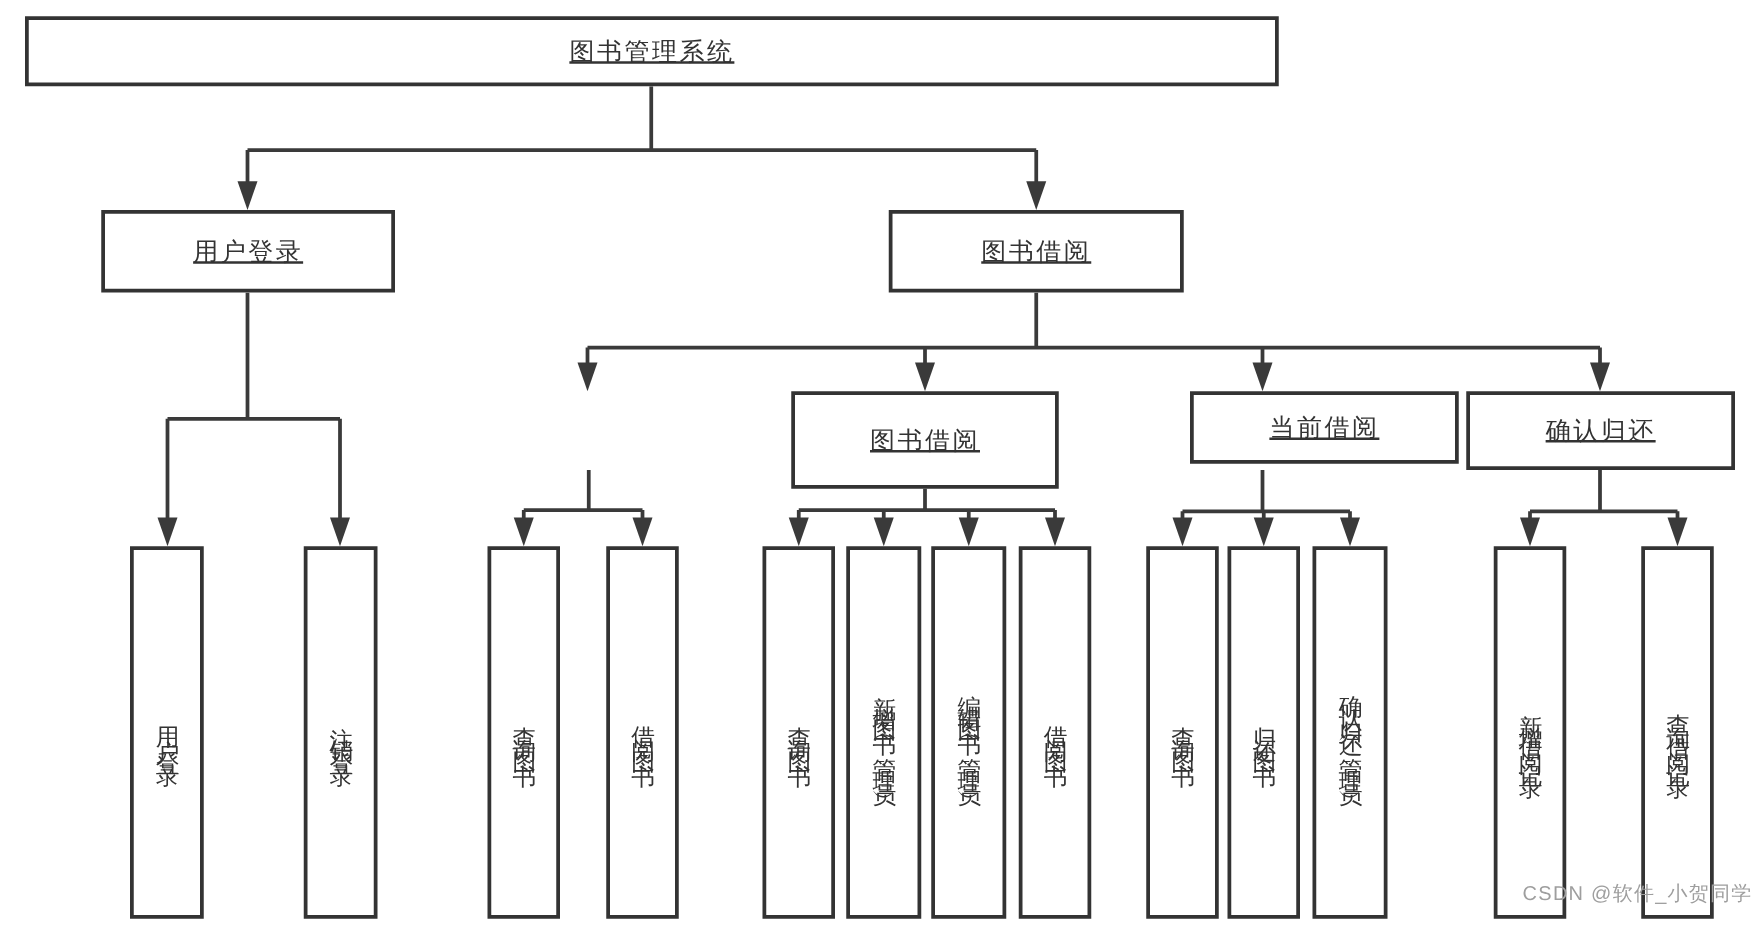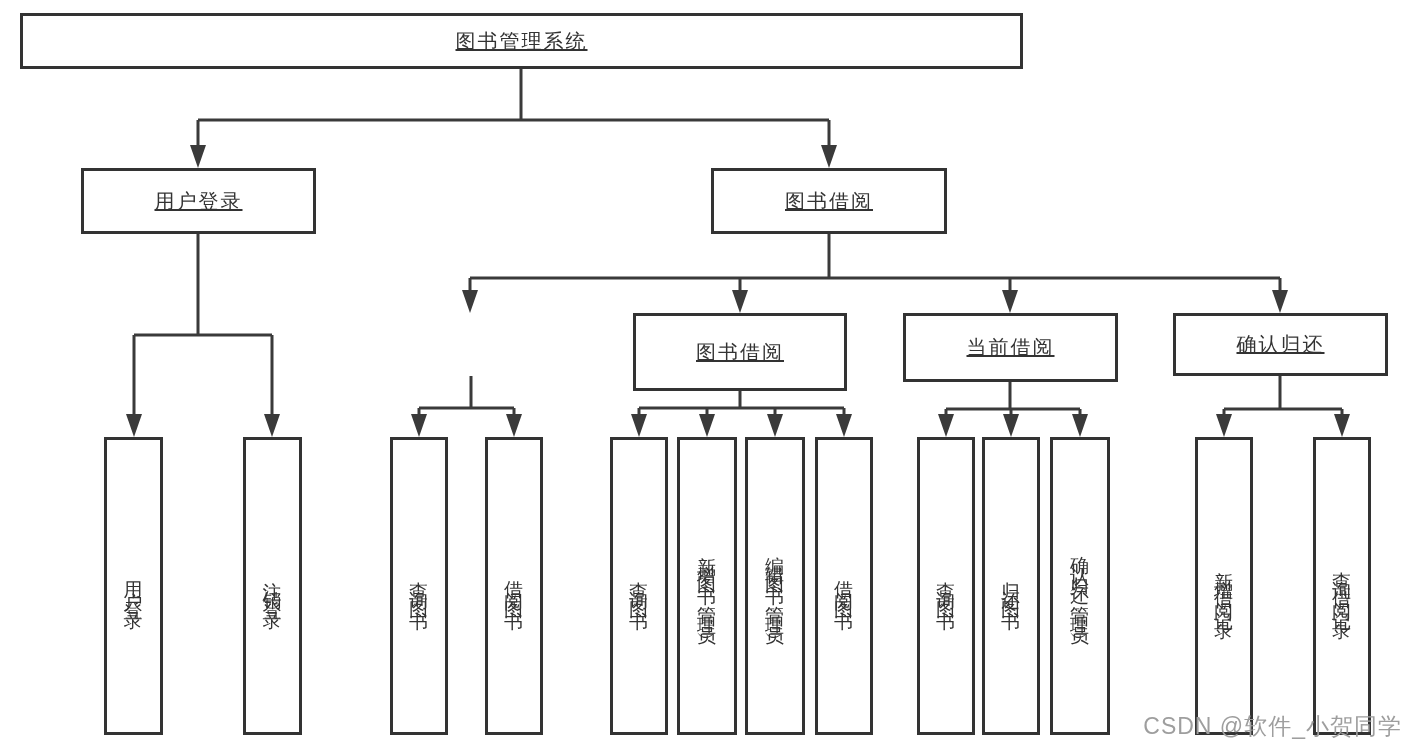--- a/index.html
+++ b/index.html
@@ -18,22 +18,22 @@
   .node{
     position:absolute;background:#ffffff;border:3px solid var(--box-border);
     display:flex;align-items:center;justify-content:center;text-align:center;
   }
   .node.h{font-size:20px;letter-spacing:2px;white-space:nowrap;text-decoration:underline;}
   .vtext{
     writing-mode:vertical-rl;text-orientation:mixed;
     font-size:19px;line-height:1;letter-spacing:10px;white-space:nowrap;
   }
   .watermark{
-    position:absolute;right:3px;bottom:5px;z-index:5;
-    font-size:23px;color:var(--watermark);letter-spacing:1px;white-space:nowrap;
+    position:absolute;right:3px;bottom:21px;z-index:5;
+    font-size:16px;color:var(--watermark);letter-spacing:1px;white-space:nowrap;
   }
 </style>
 </head>
 <body>
 
 <div class="stage">
 
   <svg class="connectors" viewBox="0 0 1405 747" xmlns="http://www.w3.org/2000/svg">
 
     <g>
@@ -83,21 +83,21 @@
       <polygon points="1334,414 1350,414 1342,437"></polygon>
     </g>
   </svg>
 
   <div class="node h" style="left:20px;top:13px;width:1003px;height:56px">图书管理系统</div>
 
   <div class="node h" style="left:81px;top:168px;width:235px;height:66px">用户登录</div>
   <div class="node h" style="left:711px;top:168px;width:236px;height:66px">图书借阅</div>
 
   <div class="node h" style="left:633px;top:313px;width:214px;height:78px">图书借阅</div>
-  <div class="node h" style="left:903px;top:313px;width:215px;height:69px">当前借阅</div>
+  <div class="node h" style="left:952px;top:313px;width:215px;height:58px">当前借阅</div>
   <div class="node h" style="left:1173px;top:313px;width:215px;height:63px">确认归还</div>
 
   <div class="node v" style="left:104px;top:437px;width:59px;height:298px">
     <span class="vtext">用户登录</span>
   </div>
   <div class="node v" style="left:243px;top:437px;width:59px;height:298px">
     <span class="vtext">注销登录</span>
   </div>
 
   <div class="node v" style="left:390px;top:437px;width:58px;height:298px">

